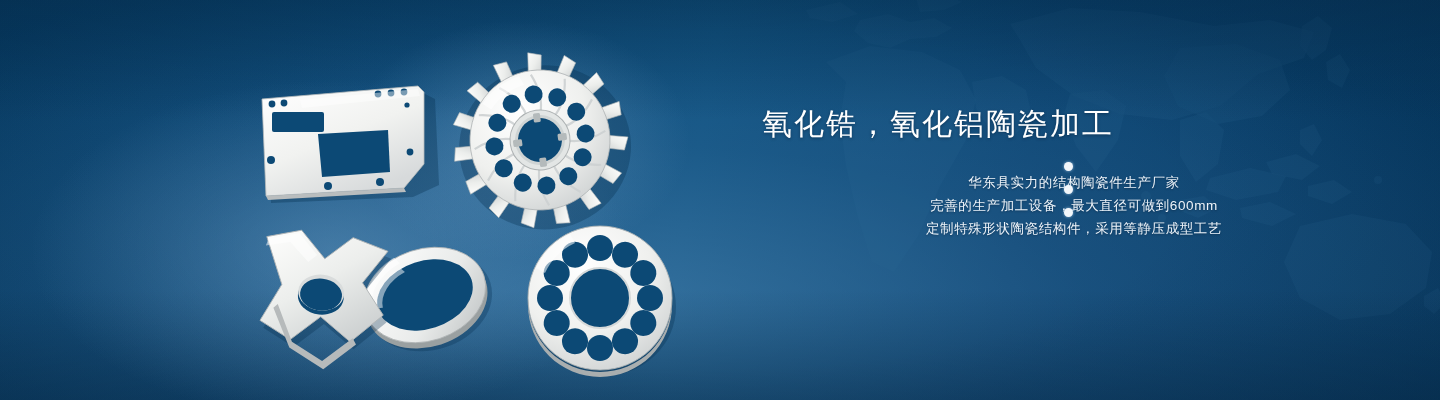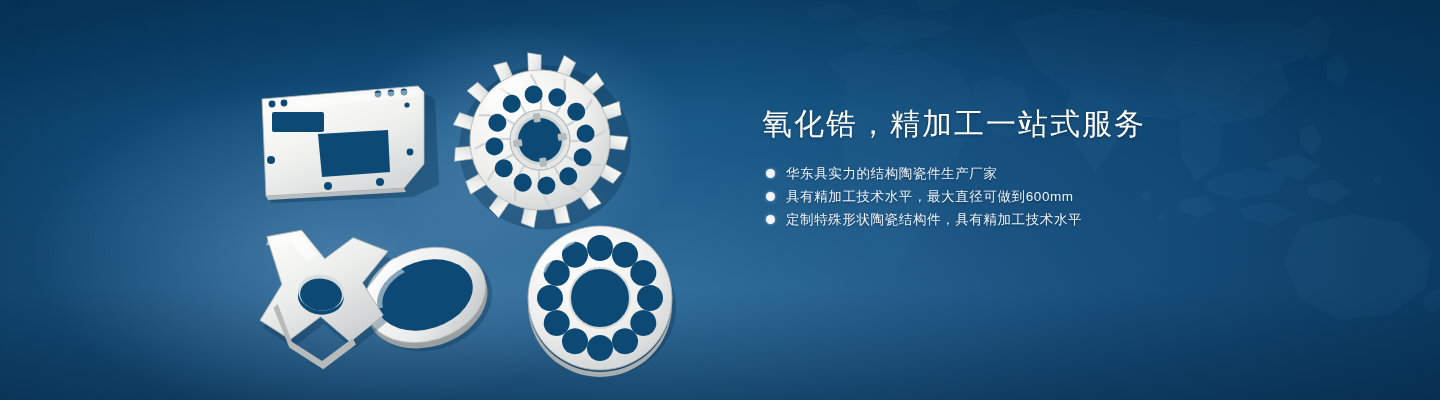--- a/index.html
+++ b/index.html
@@ -81,20 +81,21 @@
   .bullets {
     list-style: none;
     margin: 0;
     padding: 0;
   }
   .bullet {
     display: flex;
     align-items: center;
     height: 23px;
     margin: 0 0 0 4px;
+    flex-direction: column;
   }
   .dot {
     flex: 0 0 auto;
     width: 9px;
     height: 9px;
     border-radius: 50%;
     background: #f2f6fa;
     box-shadow: 0 0 3px rgba(180,215,245,0.8);
     margin-right: 11px;
   }
@@ -338,31 +339,31 @@
           <circle cx="0" cy="-50" r="13" transform="rotate(300)"></circle>
           <circle cx="0" cy="-50" r="13" transform="rotate(330)"></circle>
         </g>
 
         <path d="M-64 -30 a72 72 0 0 1 34 -34 l5 9 a62 62 0 0 0 -30 30z" fill="#ffffff" fill-opacity="0.55"></path>
       </g>
     </svg>
   </div>
 
   <div class="copy">
-    <h1 class="headline">氧化锆，精加工一站式服务</h1>
+    <h1 class="headline">氧化锆，氧化铝陶瓷加工</h1>
 
     <ul class="bullets">
       <li class="bullet">
         <span class="dot"></span>
         <span class="bullet-text">华东具实力的结构陶瓷件生产厂家</span>
       </li>
       <li class="bullet">
         <span class="dot"></span>
-        <span class="bullet-text">具有精加工技术水平，最大直径可做到600mm</span>
+        <span class="bullet-text">完善的生产加工设备，最大直径可做到600mm</span>
       </li>
       <li class="bullet">
         <span class="dot"></span>
-        <span class="bullet-text">定制特殊形状陶瓷结构件，具有精加工技术水平</span>
+        <span class="bullet-text">定制特殊形状陶瓷结构件，采用等静压成型工艺</span>
       </li>
     </ul>
   </div>
 
 </div>
 
 </body></html>

